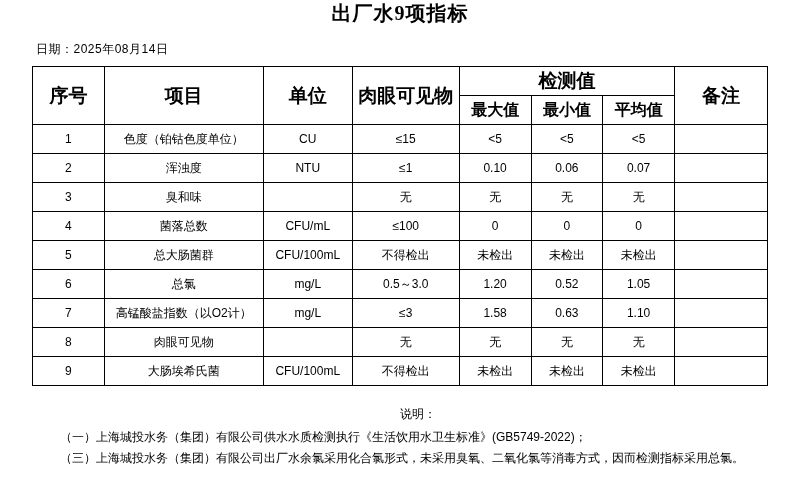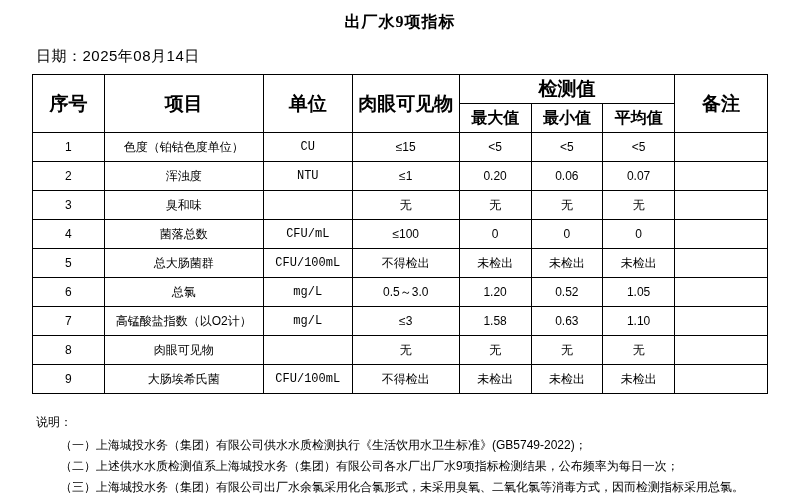--- a/index.html
+++ b/index.html
@@ -15,29 +15,28 @@
     overflow: hidden;
   }
   .page {
     position: relative;
     width: 800px;
     height: 494px;
     box-sizing: border-box;
   }
   .doc-title {
     text-align: center;
-    font-size: 16px;
+    font-size: 20px;
     font-weight: bold;
     letter-spacing: 1px;
-    margin-top: 12px;
     margin-bottom: 14px;
     font-family: "Liberation Serif", serif;
   }
   .date-line {
-    font-size: 15px;
+    font-size: 12px;
     margin-left: 36px;
     margin-bottom: 8px;
     letter-spacing: 0.5px;
   }
   table.report {
     border-collapse: collapse;
     margin: 0 auto;
     width: 736px;
     table-layout: fixed;
   }
@@ -70,21 +69,21 @@
     padding-left: 14px;
   }
   th.col-item {
     text-align: center;
     padding-left: 0;
   }
   td.col-unit, th.col-unit {
     width: 88px;
     text-align: left;
     padding-left: 8px;
-    font-family: Liberation Mono, monospace;
+    font-family: Liberation Sans, sans-serif;
     font-size: 11px;
   }
   th.col-unit {
     text-align: center;
     padding-left: 0;
     font-family: "Liberation Sans", sans-serif;
     font-size: 13px;
   }
   td.col-limit, th.col-limit {
     width: 106px;
@@ -102,20 +101,21 @@
     width: 92px;
   }
   .notes {
     margin-top: 18px;
     margin-left: 36px;
     font-size: 12px;
     line-height: 21px;
   }
   .notes .notes-title {
     margin-bottom: 2px;
+    text-align: center;
   }
   .notes .note-line {
     text-indent: 24px;
   }
 </style>
 </head>
 <body>
 
 <div class="page">
 
@@ -148,21 +148,21 @@
         <td class="col-val">&lt;5</td>
         <td class="col-val">&lt;5</td>
         <td class="col-val">&lt;5</td>
         <td class="col-remark"></td>
       </tr>
       <tr>
         <td class="col-no">2</td>
         <td class="col-item">浑浊度</td>
         <td class="col-unit">NTU</td>
         <td class="col-limit">≤1</td>
-        <td class="col-val">0.20</td>
+        <td class="col-val">0.10</td>
         <td class="col-val">0.06</td>
         <td class="col-val">0.07</td>
         <td class="col-remark"></td>
       </tr>
       <tr>
         <td class="col-no">3</td>
         <td class="col-item">臭和味</td>
         <td class="col-unit"></td>
         <td class="col-limit">无</td>
         <td class="col-val">无</td>
@@ -229,17 +229,16 @@
         <td class="col-val">未检出</td>
         <td class="col-val">未检出</td>
         <td class="col-remark"></td>
       </tr>
     </tbody>
   </table>
 
   <div class="notes">
     <div class="notes-title">说明：</div>
     <div class="note-line">（一）上海城投水务（集团）有限公司供水水质检测执行《生活饮用水卫生标准》(GB5749-2022)；</div>
-    <div class="note-line">（二）上述供水水质检测值系上海城投水务（集团）有限公司各水厂出厂水9项指标检测结果，公布频率为每日一次；</div>
     <div class="note-line">（三）上海城投水务（集团）有限公司出厂水余氯采用化合氯形式，未采用臭氧、二氧化氯等消毒方式，因而检测指标采用总氯。</div>
   </div>
 
 </div>
 
 </body></html>

